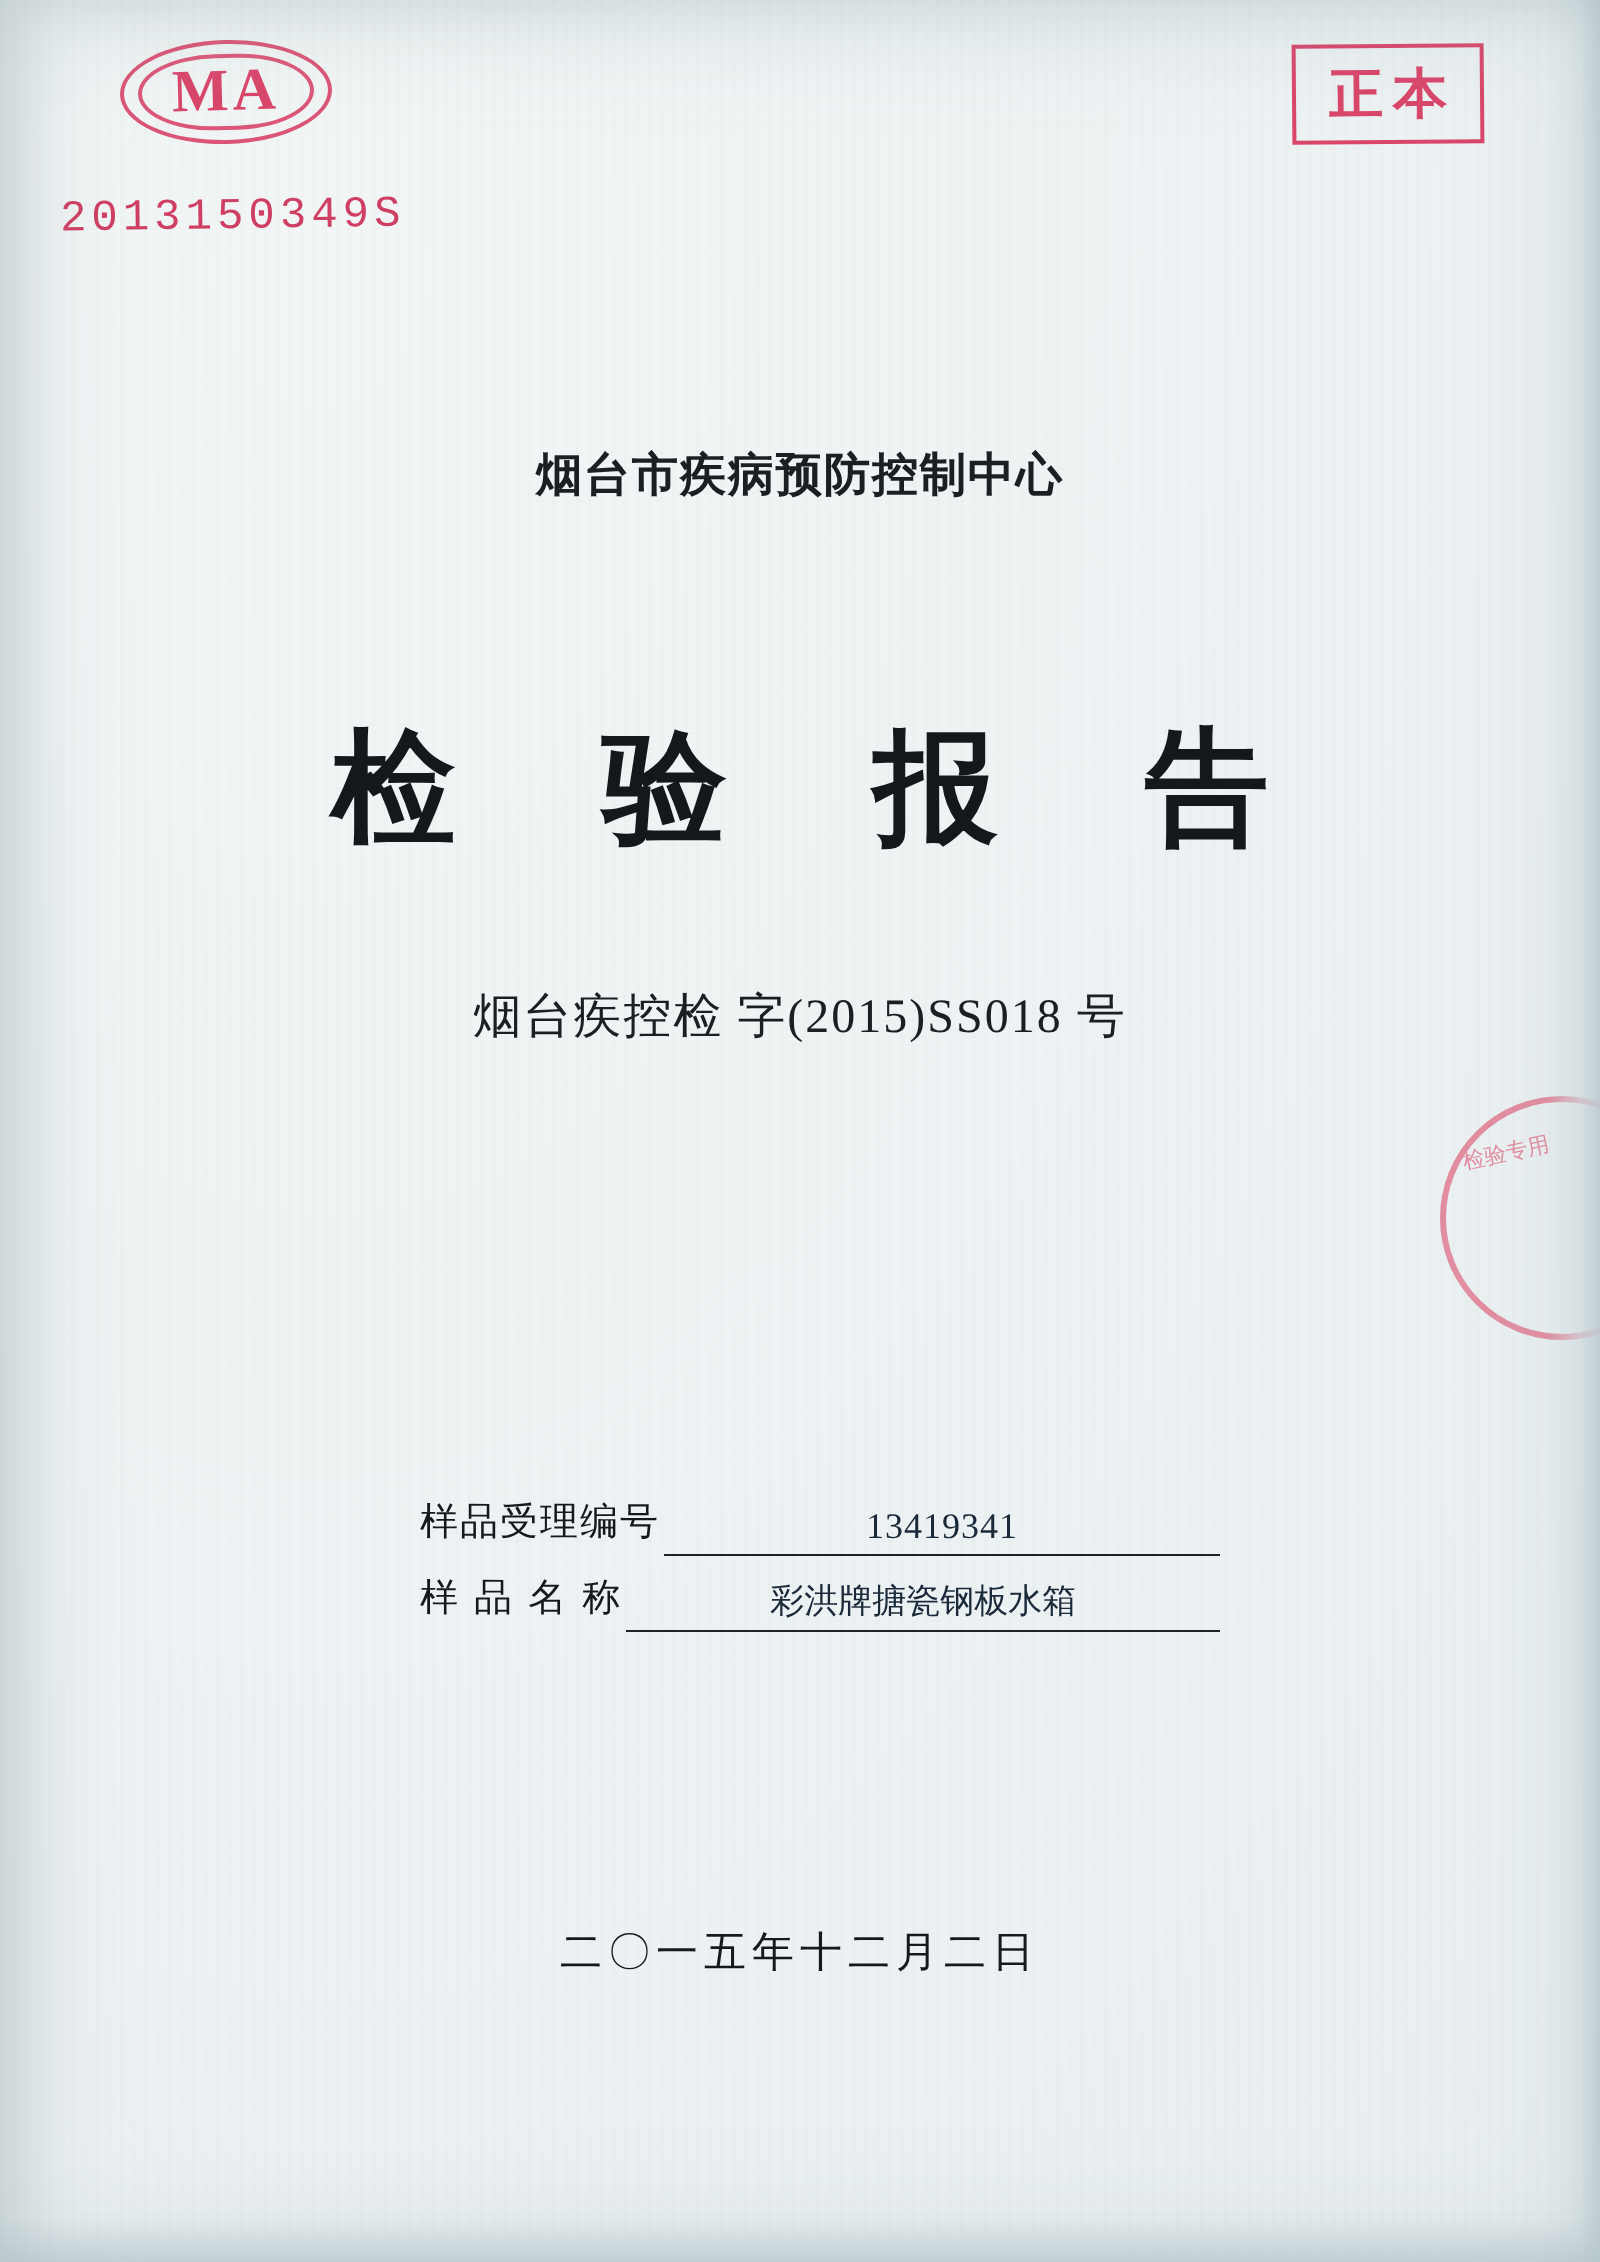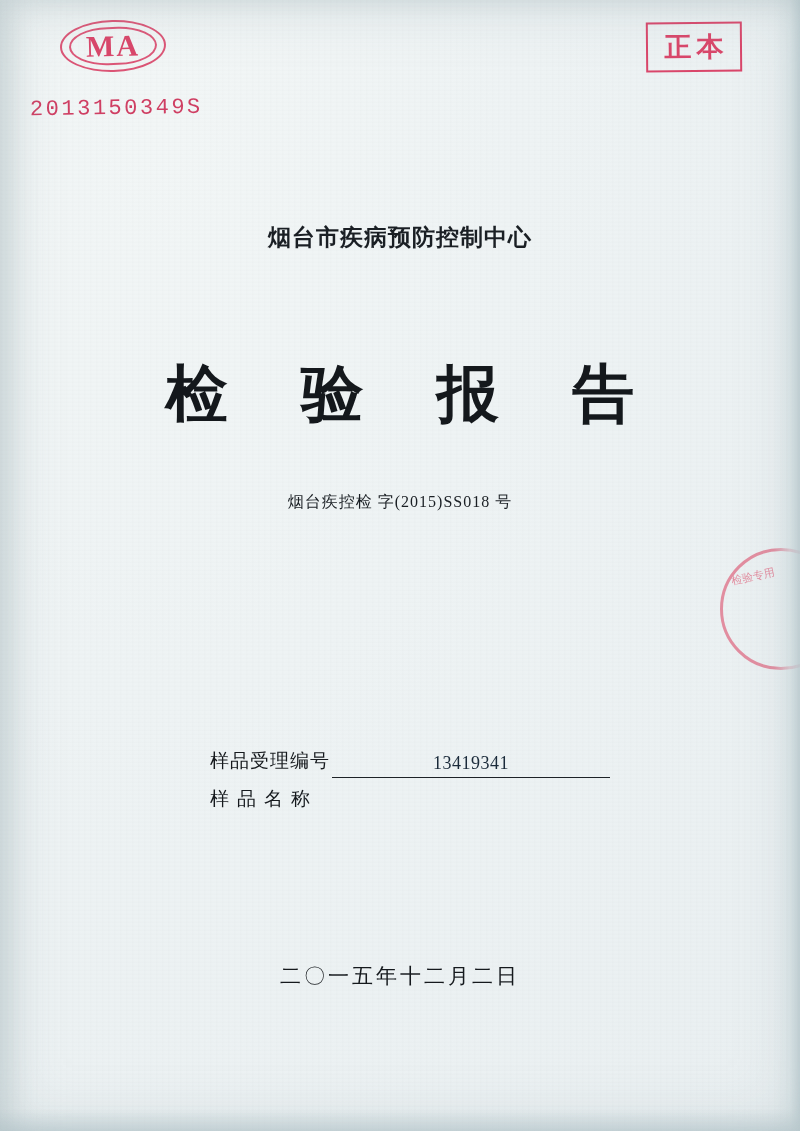--- a/index.html
+++ b/index.html
@@ -180,21 +180,21 @@
     letter-spacing: 26px;
     text-indent: 26px;
   }
   .report-no {
     position: absolute;
     left: 0;
     top: 492px;
     width: 800px;
     text-align: center;
     font-family: "Liberation Serif", serif;
-    font-size: 16px;
+    font-size: 24px;
     color: #1a1f24;
     letter-spacing: 1px;
   }
 
   
   .fields {
     position: absolute;
     left: 210px;
     top: 740px;
     width: 400px;
@@ -271,20 +271,21 @@
 
   <div class="fields">
 
     <div class="field-row">
       <div class="field-label">样品受理编号</div>
       <div class="field-value num">13419341</div>
     </div>
 
     <div class="field-row">
       <div class="field-label">样 品 名 称</div>
+      <div class="field-value">彩洪牌搪瓷钢板水箱</div>
     </div>
 
 
   </div>
 
   <div class="doc-date">二〇一五年十二月二日</div>
 
   <div class="right-fold"></div>
   <div class="bottom-edge"></div>
   <div class="edge-shadow"></div>

